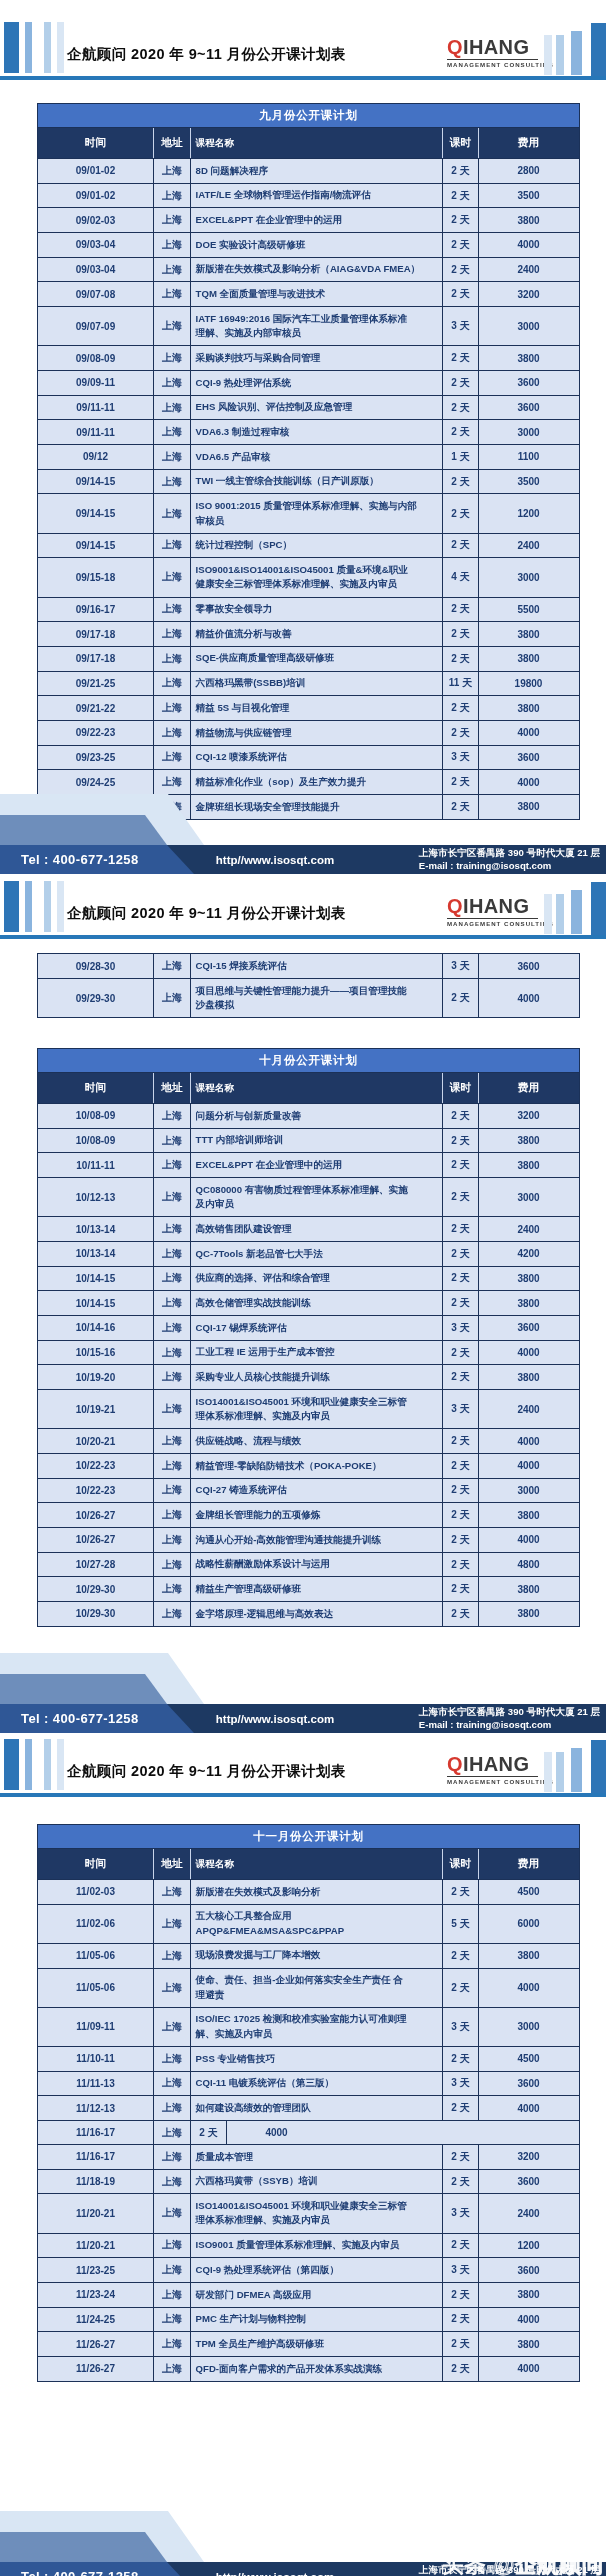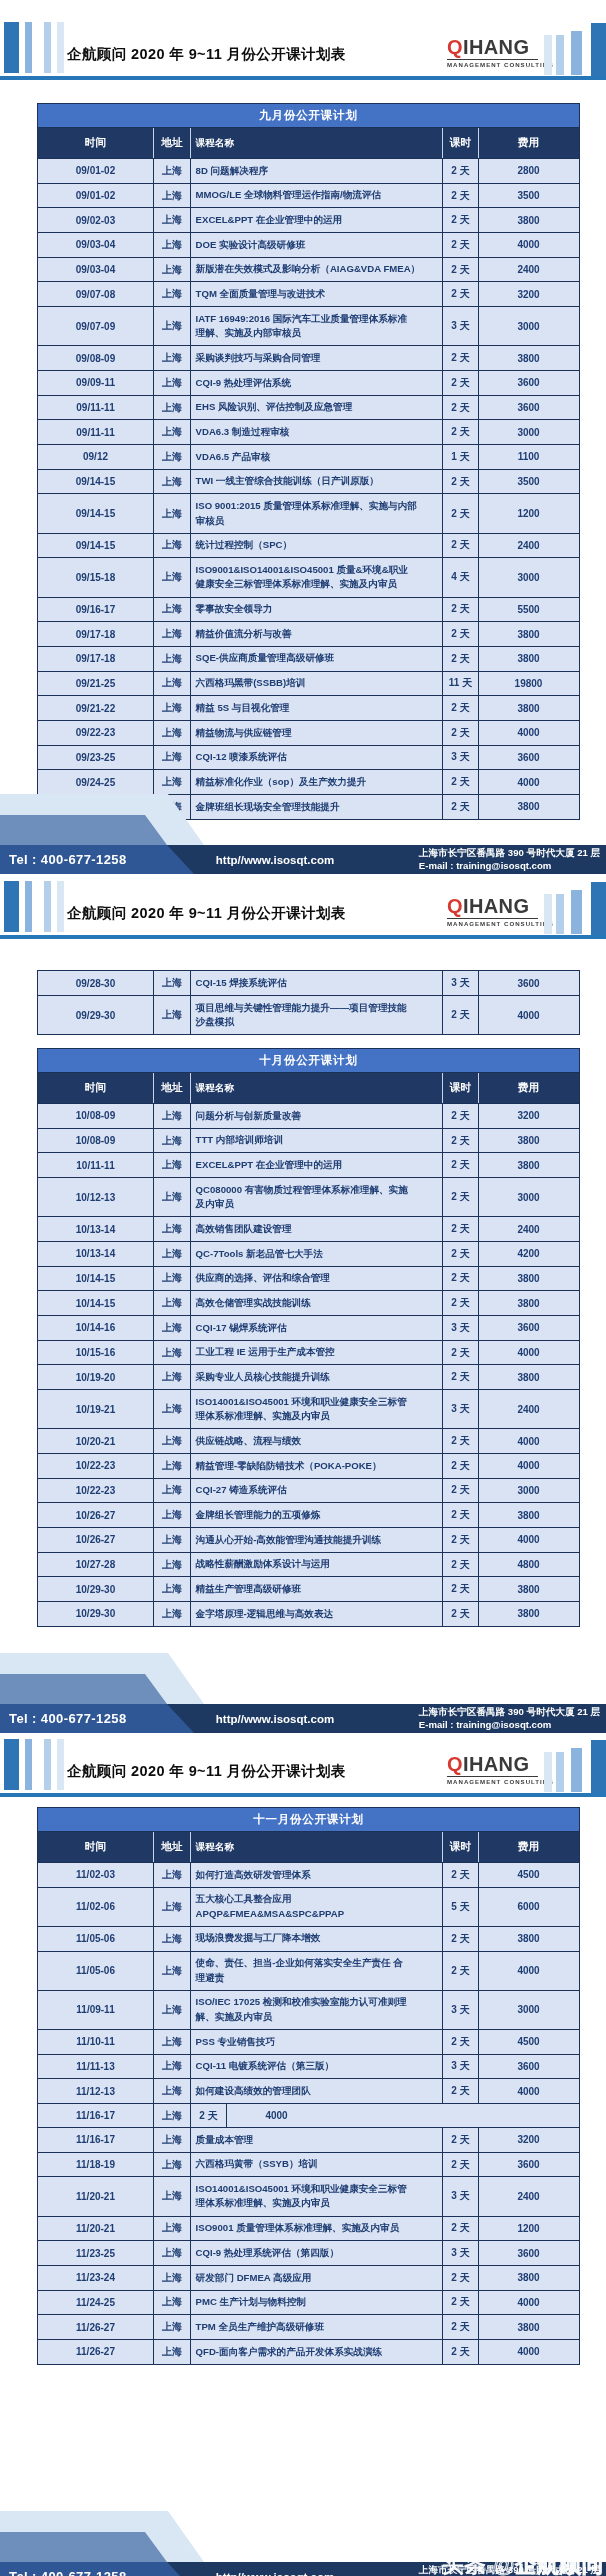--- a/index.html
+++ b/index.html
@@ -44,21 +44,21 @@
 
   
   .f-light { position:absolute; left:0; top:777px; width:230px; height:51px; background:#d9e6f4;
              clip-path:polygon(0 0, 168px 0, 204px 100%, 0 100%); }
   .f-mid   { position:absolute; left:0; top:798px; width:199px; height:30px; background:#6e8ebb;
              clip-path:polygon(0 0, 145px 0, 167px 100%, 0 100%); }
   .f-bar   { position:absolute; left:0; top:828px; width:607px; height:29px; background:#1d3962; }
   .p3 .f-bar { height:31px; }
   .f-dark  { position:absolute; left:0; top:828px; width:214px; height:29px; background:#2f5796;
              clip-path:polygon(0 0, 167px 0, 194px 100%, 0 100%); }
-  .f-tel   { position:absolute; left:9px; top:828px; height:29px; line-height:29px; color:#fff; font-size:13px; font-weight:bold; letter-spacing:0.4px; }
+  .f-tel   { position:absolute; left:21px; top:828px; height:29px; line-height:29px; color:#fff; font-size:13px; font-weight:bold; letter-spacing:0.4px; }
   .f-url   { position:absolute; left:0; top:828px; width:502px; height:29px; line-height:31px; text-align:center; color:#fff; font-size:11.5px; font-weight:bold;padding-left:48px; }
   .f-right { position:absolute; right:6.9px; top:830px; color:#fff; font-size:9.6px; font-weight:bold; line-height:12.6px; white-space:nowrap; }
   .watermark { position:absolute; right:3.1px; top:816px; font-size:21.4px; font-weight:800; letter-spacing:0.8px; white-space:nowrap; z-index:5; }
   .wm-solid { color:rgba(255,255,255,0.95); }
   .wm-outline { color:rgba(255,255,255,0.30); -webkit-text-stroke:0.9px rgba(255,255,255,0.95); }
 </style>
 </head>
 <body>
 
 <div id="doc">
@@ -91,21 +91,21 @@
         <div class="trow">
           <div class="cell c0">09/01-02</div>
           <div class="cell c1">上海</div>
           <div class="cell c2">8D 问题解决程序</div>
           <div class="cell c3">2 天</div>
           <div class="cell c4">2800</div>
         </div>
         <div class="trow">
           <div class="cell c0">09/01-02</div>
           <div class="cell c1">上海</div>
-          <div class="cell c2">MMOG/LE 全球物料管理运作指南/物流评估</div>
+          <div class="cell c2">IATF/LE 全球物料管理运作指南/物流评估</div>
           <div class="cell c3">2 天</div>
           <div class="cell c4">3500</div>
         </div>
         <div class="trow">
           <div class="cell c0">09/02-03</div>
           <div class="cell c1">上海</div>
           <div class="cell c2">EXCEL&amp;PPT 在企业管理中的运用</div>
           <div class="cell c3">2 天</div>
           <div class="cell c4">3800</div>
         </div>
@@ -289,21 +289,21 @@
     <div class="logo">
       <div class="logo-word"><span class="logo-q">Q</span><span>IHANG</span></div>
       <div class="logo-sub">MANAGEMENT CONSULTING</div>
     </div>
     <div class="hbar hb-r1"></div>
     <div class="hbar hb-r2"></div>
     <div class="hbar hb-r3"></div>
     <div class="hbar hb-r4"></div>
     <div class="hrule"></div>
 
-    <div class="ctable" style="top:94px">
+    <div class="ctable" style="top:77px">
         <div class="trow">
           <div class="cell c0">09/28-30</div>
           <div class="cell c1">上海</div>
           <div class="cell c2">CQI-15 焊接系统评估</div>
           <div class="cell c3">3 天</div>
           <div class="cell c4">3600</div>
         </div>
         <div class="trow">
           <div class="cell c0">09/29-30</div>
           <div class="cell c1">上海</div>
@@ -487,33 +487,33 @@
     <div class="logo">
       <div class="logo-word"><span class="logo-q">Q</span><span>IHANG</span></div>
       <div class="logo-sub">MANAGEMENT CONSULTING</div>
     </div>
     <div class="hbar hb-r1"></div>
     <div class="hbar hb-r2"></div>
     <div class="hbar hb-r3"></div>
     <div class="hbar hb-r4"></div>
     <div class="hrule"></div>
 
-    <div class="ctable" style="top:73px">
+    <div class="ctable" style="top:90px">
         <div class="t-title">十一月份公开课计划</div>
         <div class="trow t-head">
           <div class="cell c0">时间</div>
           <div class="cell c1">地址</div>
           <div class="cell c2">课程名称</div>
           <div class="cell c3">课时</div>
           <div class="cell c4">费用</div>
         </div>
         <div class="trow">
           <div class="cell c0">11/02-03</div>
           <div class="cell c1">上海</div>
-          <div class="cell c2">如何打造高效研发管理体系</div>
+          <div class="cell c2">新版潜在失效模式及影响分析</div>
           <div class="cell c3">2 天</div>
           <div class="cell c4">4500</div>
         </div>
         <div class="trow">
           <div class="cell c0">11/02-06</div>
           <div class="cell c1">上海</div>
           <div class="cell c2">五大核心工具整合应用
 APQP&amp;FMEA&amp;MSA&amp;SPC&amp;PPAP</div>
           <div class="cell c3">5 天</div>
           <div class="cell c4">6000</div>

